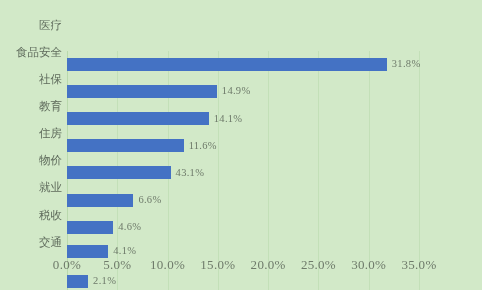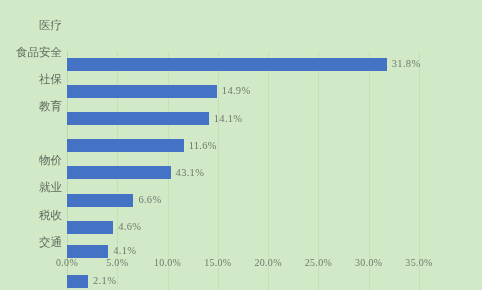--- a/index.html
+++ b/index.html
@@ -114,21 +114,21 @@
     position: absolute;
     left: 67px;
     top: 258px;
     width: 352px;
     height: 18px;
   }
   .x-tick {
     position: absolute;
     top: 0;
     transform: translateX(-50%);
-    font-size: 10px;
+    font-size: 13px;
     color: #6e7a6a;
     white-space: nowrap;
     letter-spacing: 0.3px;
     line-height: 1;
     font-family: "Liberation Serif", serif;
   }
 </style>
 </head>
 <body>
 
@@ -209,20 +209,23 @@
       </div>
       <div class="cat-slot" style="top: 27.1111px; height: 27.1111px;">
         <span class="cat-label" style="position: static; width: auto; color: rgb(95, 107, 92);">食品安全</span>
       </div>
       <div class="cat-slot" style="top: 54.2222px; height: 27.1111px;">
         <span class="cat-label" style="position: static; width: auto; color: rgb(95, 107, 92);">社保</span>
       </div>
       <div class="cat-slot" style="top: 81.3333px; height: 27.1111px;">
         <span class="cat-label" style="position: static; width: auto; color: rgb(95, 107, 92);">教育</span>
       </div>
+      <div class="cat-slot" style="top: 108.444px; height: 27.1111px;">
+        <span class="cat-label" style="position: static; width: auto; color: rgb(95, 107, 92);">住房</span>
+      </div>
       <div class="cat-slot" style="top: 135.556px; height: 27.1111px;">
         <span class="cat-label" style="position: static; width: auto; color: rgb(95, 107, 92);">物价</span>
       </div>
       <div class="cat-slot" style="top: 162.667px; height: 27.1111px; justify-content: flex-end;">
         <span class="cat-label" style="position: static; width: auto; color: rgb(95, 107, 92);">就业</span>
       </div>
       <div class="cat-slot" style="top: 189.778px; height: 27.1111px;">
         <span class="cat-label" style="position: static; width: auto; color: rgb(95, 107, 92);">税收</span>
       </div>
       <div class="cat-slot" style="top: 216.889px; height: 27.1111px;">

